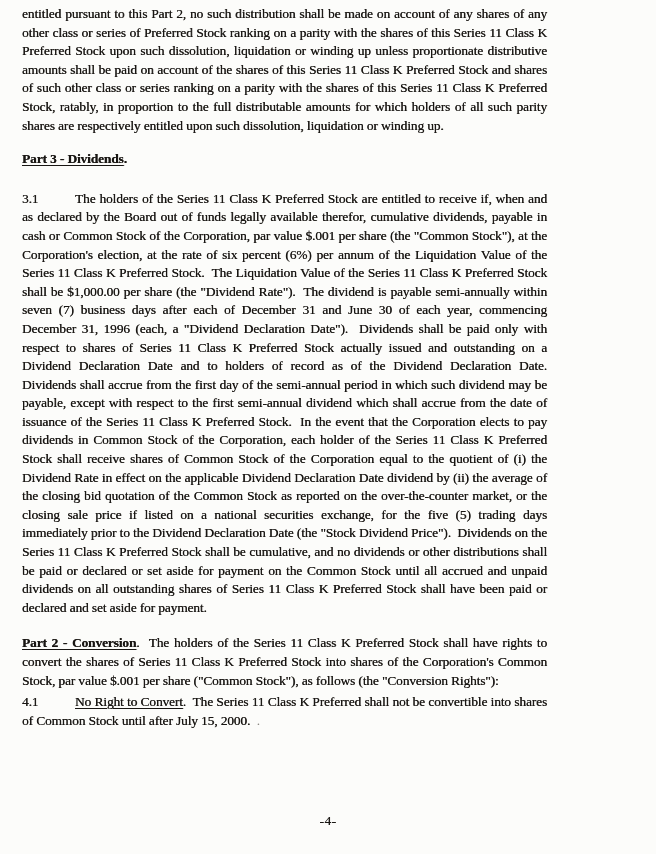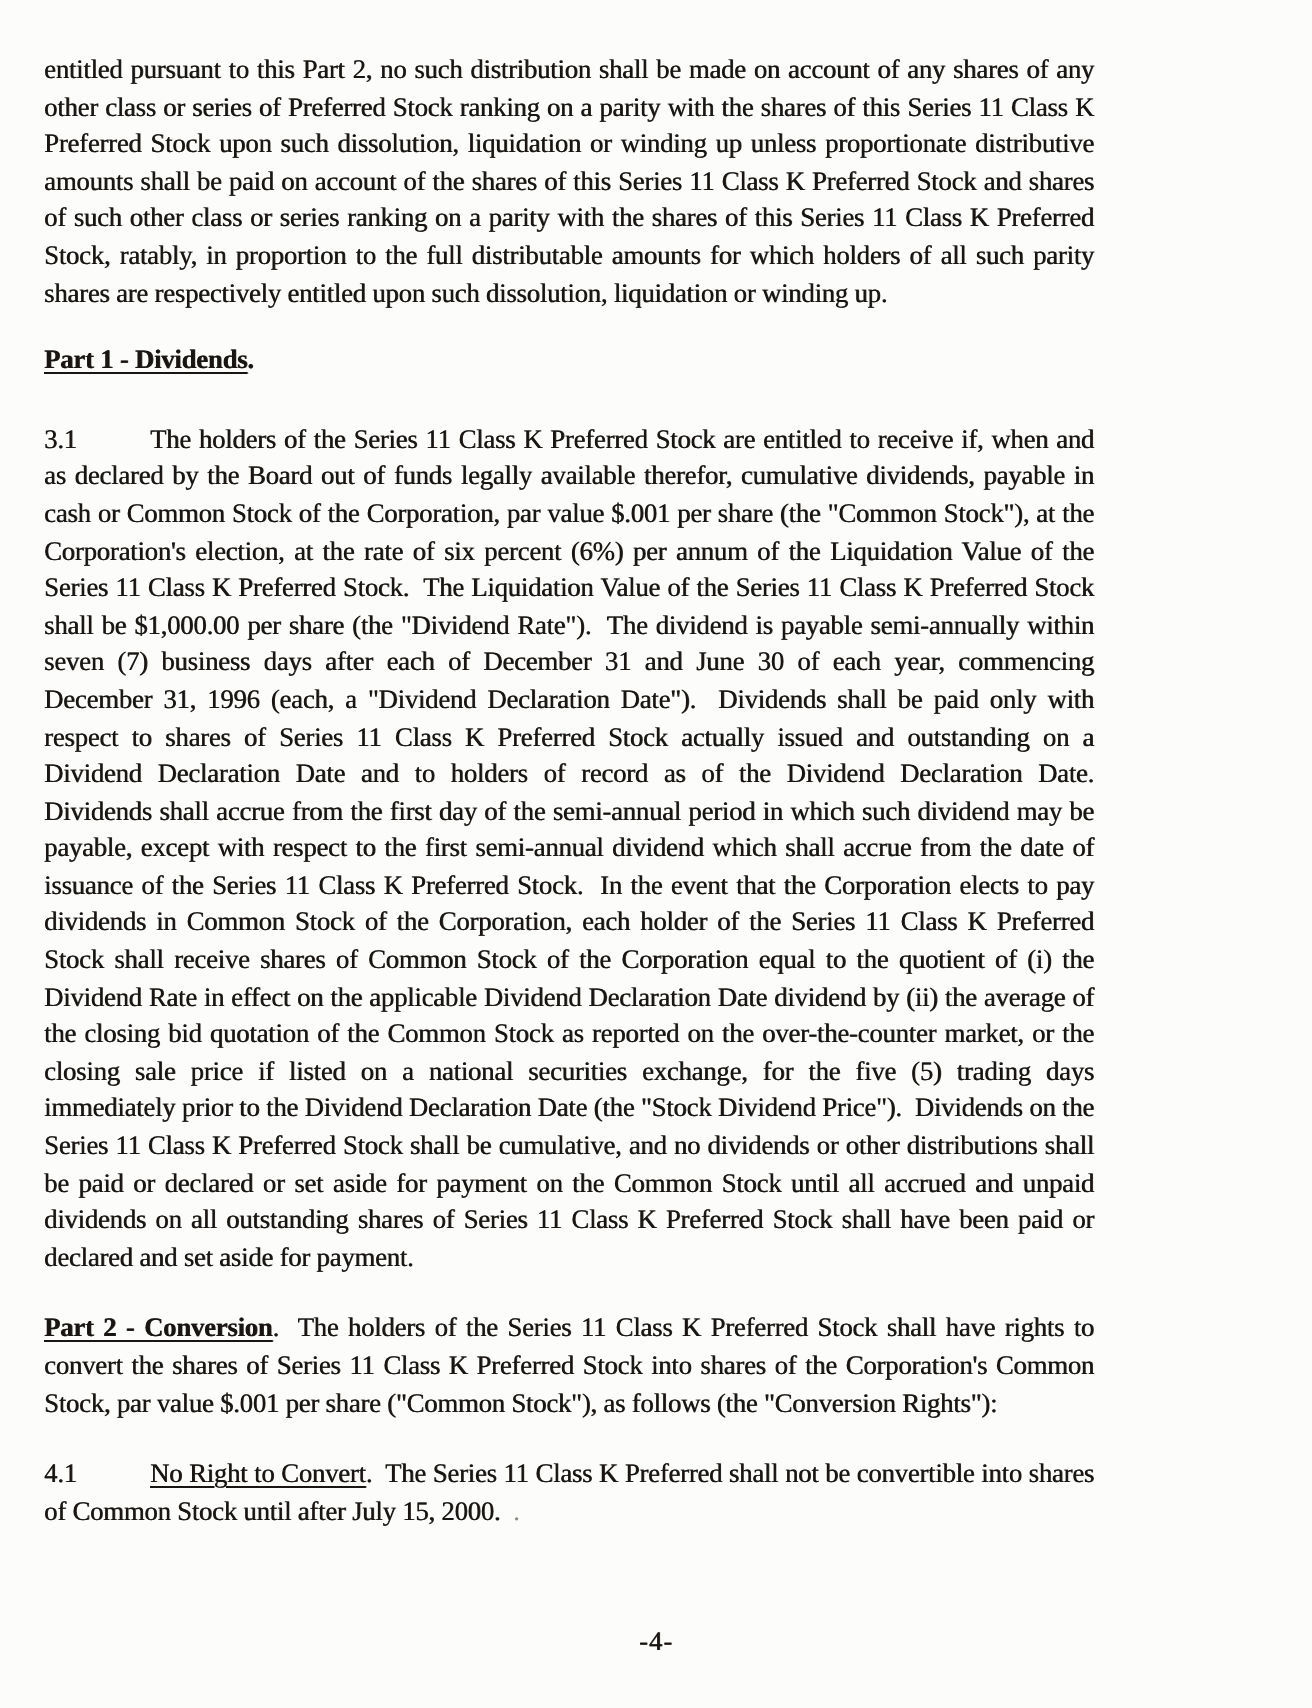--- a/index.html
+++ b/index.html
@@ -5,21 +5,21 @@
   html, body {
     margin: 0;
     padding: 0;
     background: #fcfcfa;
   }
   .page {
     position: relative;
     width: 568px;
     height: 854px;
     box-sizing: border-box;
-    padding: 26px 21px 0 22px;
+    padding: 5px 21px 0 22px;
     background: #fcfcfa;
     color: #181512;
     font-family: "Liberation Serif", "DejaVu Serif", serif;
     font-size: 13.4px;
     line-height: 18.6px;
     letter-spacing: -0.12px;
     text-shadow: 0.3px 0 0 rgba(24, 21, 18, 0.85);
     overflow: hidden;
   }
   .para {
@@ -27,21 +27,21 @@
     text-align: justify;
     white-space: pre-wrap;
   }
   .heading-para {
     margin: 15px 0 0 0;
     font-weight: bold;
     white-space: pre-wrap;
   }
   .p31 { margin-top: 21px; }
   .p4  { margin-top: 17px; }
-  .p41 { margin-top: 17px; }
+  .p41 { margin-top: 3px; }
   .u {
     text-decoration: underline;
     text-underline-offset: 2px;
   }
   .bold { font-weight: bold; }
   .secnum {
     display: inline-block;
     width: 53px;
   }
   .artifact {
@@ -55,18 +55,18 @@
     width: 656px;
     text-align: center;
     letter-spacing: 0.5px;
   }
 </style>
 </head>
 <body>
 
 <div class="page">
     <p class="para">entitled pursuant to this Part 2, no such distribution shall be made on account of any shares of any other class or series of Preferred Stock ranking on a parity with the shares of this Series 11 Class K Preferred Stock upon such dissolution, liquidation or winding up unless proportionate distributive amounts shall be paid on account of the shares of this Series 11 Class K Preferred Stock and shares of such other class or series ranking on a parity with the shares of this Series 11 Class K Preferred Stock, ratably, in proportion to the full distributable amounts for which holders of all such parity shares are respectively entitled upon such dissolution, liquidation or winding up.</p>
-    <p class="heading-para"><span class="u">Part 1 - Dividends</span><span>.</span></p>
+    <p class="heading-para"><span class="u">Part 3 - Dividends</span><span>.</span></p>
     <p class="para p31"><span class="secnum">3.1</span><span>The holders of the Series 11 Class K Preferred Stock are entitled to receive if, when and as declared by the Board out of funds legally available therefor, cumulative dividends, payable in cash or Common Stock of the Corporation, par value $.001 per share (the "Common Stock"), at the Corporation's election, at the rate of six percent (6%) per annum of the Liquidation Value of the Series 11 Class K Preferred Stock.  The Liquidation Value of the Series 11 Class K Preferred Stock shall be $1,000.00 per share (the "Dividend Rate").  The dividend is payable semi-annually within seven (7) business days after each of December 31 and June 30 of each year, commencing December 31, 1996 (each, a "Dividend Declaration Date").  Dividends shall be paid only with respect to shares of Series 11 Class K Preferred Stock actually issued and outstanding on a Dividend Declaration Date and to holders of record as of the Dividend Declaration Date.  Dividends shall accrue from the first day of the semi-annual period in which such dividend may be payable, except with respect to the first semi-annual dividend which shall accrue from the date of issuance of the Series 11 Class K Preferred Stock.  In the event that the Corporation elects to pay dividends in Common Stock of the Corporation, each holder of the Series 11 Class K Preferred Stock shall receive shares of Common Stock of the Corporation equal to the quotient of (i) the Dividend Rate in effect on the applicable Dividend Declaration Date dividend by (ii) the average of the closing bid quotation of the Common Stock as reported on the over-the-counter market, or the closing sale price if listed on a national securities exchange, for the five (5) trading days immediately prior to the Dividend Declaration Date (the "Stock Dividend Price").  Dividends on the Series 11 Class K Preferred Stock shall be cumulative, and no dividends or other distributions shall be paid or declared or set aside for payment on the Common Stock until all accrued and unpaid dividends on all outstanding shares of Series 11 Class K Preferred Stock shall have been paid or declared and set aside for payment.</span></p>
     <p class="para p4"><span class="u bold">Part 2 - Conversion</span><span>.  The holders of the Series 11 Class K Preferred Stock shall have rights to convert the shares of Series 11 Class K Preferred Stock into shares of the Corporation's Common Stock, par value $.001 per share ("Common Stock"), as follows (the "Conversion Rights"):</span></p>
     <p class="para p41"><span class="secnum">4.1</span><span class="u">No Right to Convert</span><span>.  The Series 11 Class K Preferred shall not be convertible into shares of Common Stock until after July 15, 2000.</span><span class="artifact">  .</span></p>
     <div class="pagenum">-4-</div>
   </div>
 
 </body></html>

